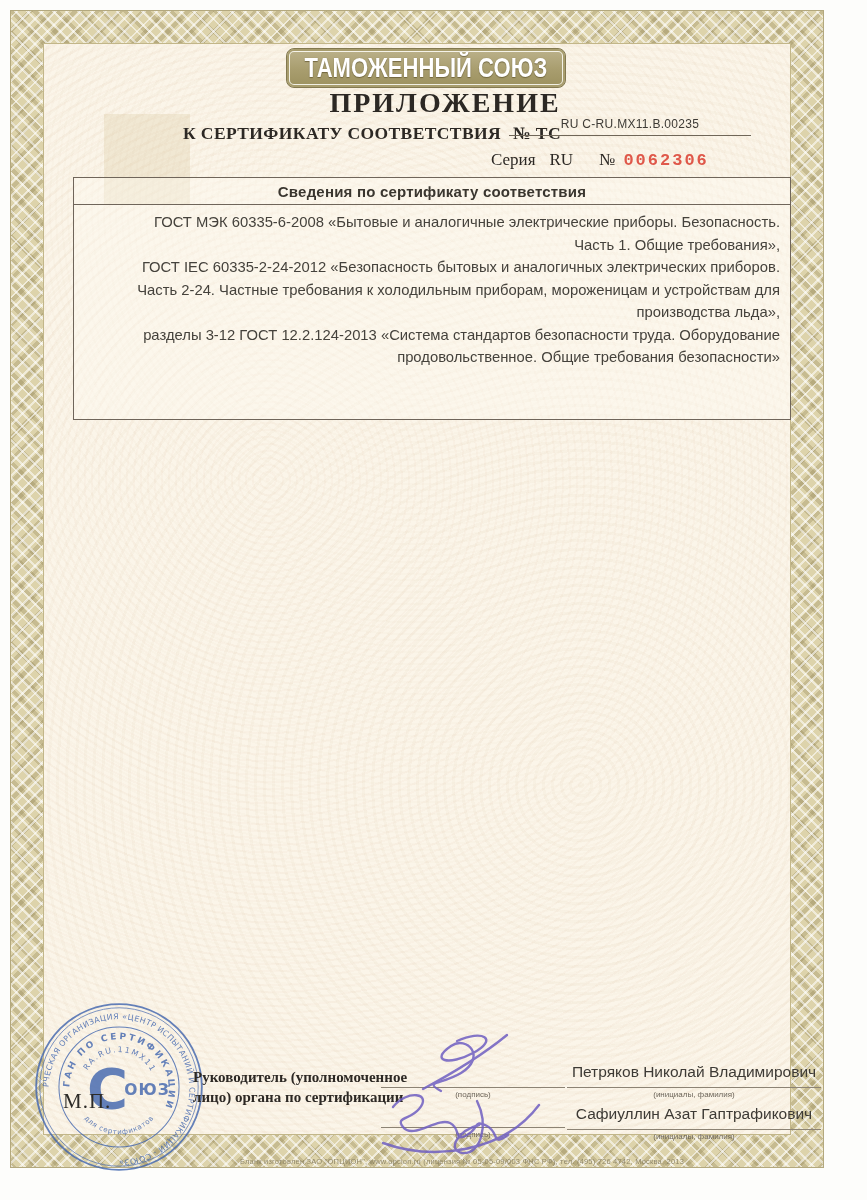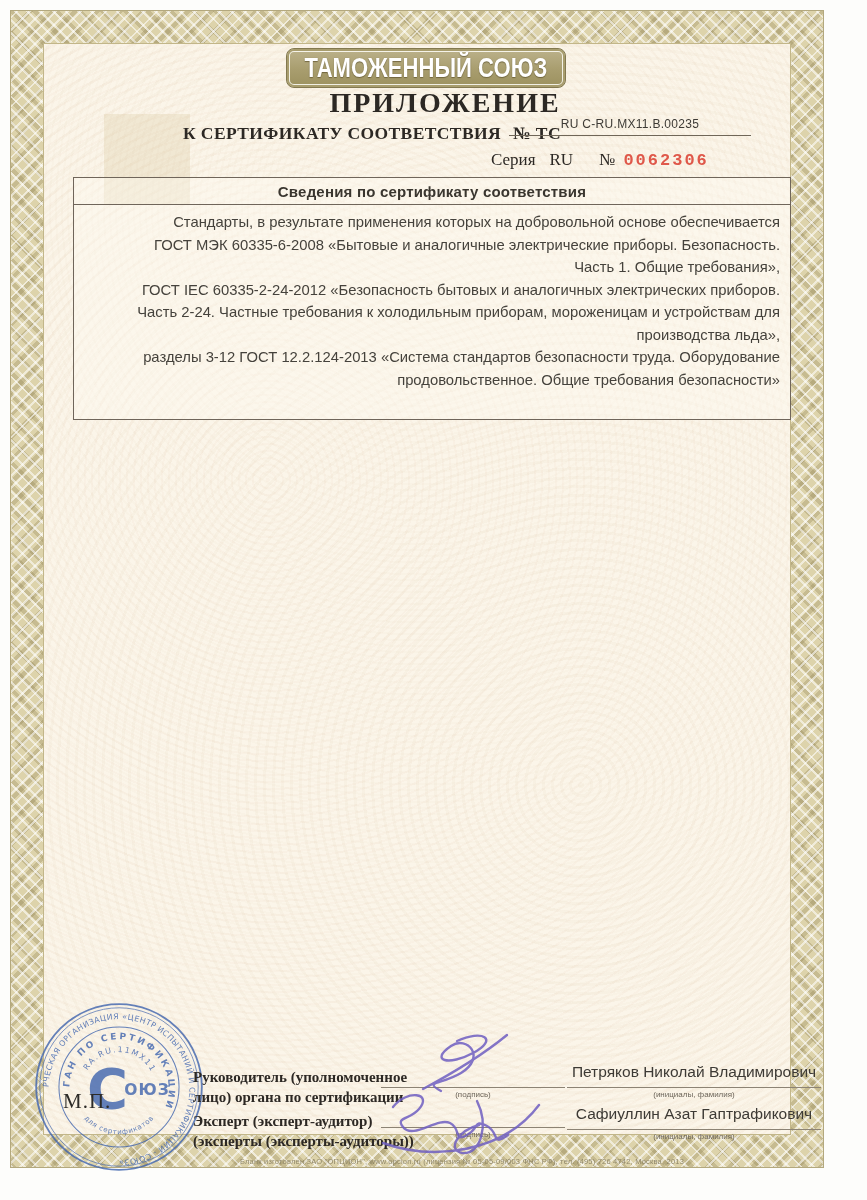--- a/index.html
+++ b/index.html
@@ -149,21 +149,20 @@
   </div>
   <div class="cert-number">RU C-RU.MX11.B.00235</div>
 
   <div class="series-row">
     <span>Серия</span><span class="series-value">RU</span><span class="number-sign">№</span><span class="blank-number">0062306</span>
   </div>
 
   <div class="info-box">
     <div class="info-box-header">Сведения по сертификату соответствия</div>
     <div class="info-box-body">
-        <div>Стандарты, в результате применения которых на добровольной основе обеспечивается</div>
         <div>ГОСТ МЭК 60335-6-2008 «Бытовые и аналогичные электрические приборы. Безопасность.</div>
         <div>Часть 1. Общие требования»,</div>
         <div>ГОСТ IEC 60335-2-24-2012 «Безопасность бытовых и аналогичных электрических приборов.</div>
         <div>Часть 2-24. Частные требования к холодильным приборам, мороженицам и устройствам для</div>
         <div>производства льда»,</div>
         <div>разделы 3-12 ГОСТ 12.2.124-2013 «Система стандартов безопасности труда. Оборудование</div>
         <div>продовольственное. Общие требования безопасности»</div>
       </div>
   </div>
 
@@ -196,24 +195,20 @@
       <text x="90" y="93" font-size="15" font-weight="bold" letter-spacing="1">ОЮЗ</text>
     </g>
   </svg>
 
   <div class="mp-label">М.П.</div>
 
   <div class="role-head">
     <div>Руководитель (уполномоченное</div>
     <div>лицо) органа по сертификации</div>
   </div>
-  <div class="role-expert">
-    <div>Эксперт (эксперт-аудитор)</div>
-    <div>(эксперты (эксперты-аудиторы))</div>
-  </div>
 
   <div class="sig-line sig-line-1"></div>
   <div class="sig-caption sig-caption-1">(подпись)</div>
   <div class="sig-line sig-line-2"></div>
   <div class="sig-caption sig-caption-2">(подпись)</div>
 
   <svg class="signatures-svg" viewBox="0 0 230 130">
     <g fill="none" stroke="#6f5fc2" stroke-width="2.4" stroke-linecap="round" opacity="0.85">
       <path d="M 96 10 C 122 -2 138 8 112 22 C 88 35 68 30 90 15 C 106 4 126 26 100 42 C 80 54 62 50 80 60"></path>
       <path d="M 62 58 C 92 42 124 22 146 4"></path>

